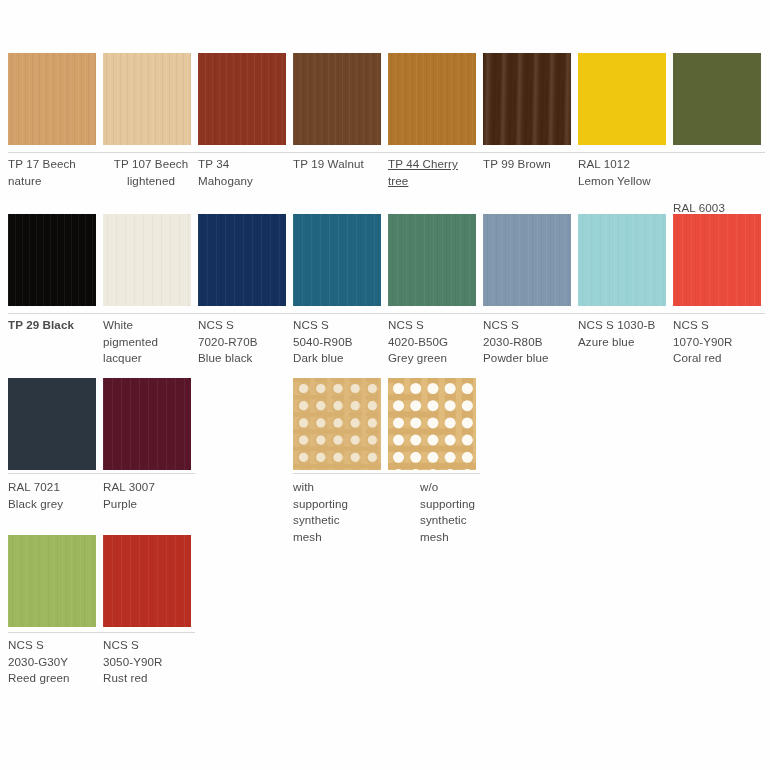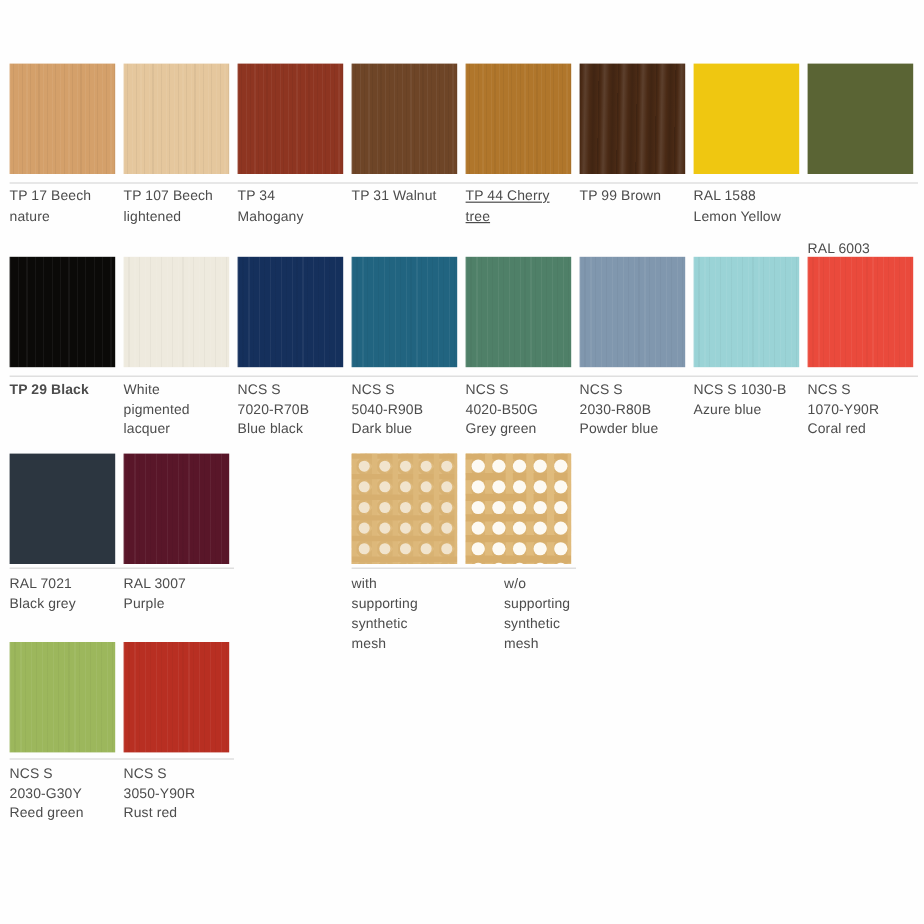--- a/index.html
+++ b/index.html
@@ -123,44 +123,44 @@
 <div id="swatch-sheet" style="background: rgb(254, 254, 254);">
     <div class="swatch-rule" style="left: 8px; width: 757px; top: 152px; background: rgb(216, 216, 216);"></div>
     <div class="swatch-cell" style="left: 8px; top: 53px;">
       <div class="swatch-chip grain" style="background: rgb(212, 160, 106);"></div>
     </div>
     <div class="swatch-label" style="left: 8px; top: 156px; color: rgb(76, 76, 76);">TP 17 Beech
 nature</div>
     <div class="swatch-cell" style="left: 103px; top: 53px;">
       <div class="swatch-chip grain" style="background: rgb(229, 199, 157);"></div>
     </div>
-    <div class="swatch-label" style="left: 103px; top: 156px; color: rgb(76, 76, 76);">TP 107 Beech
+    <div class="swatch-label" style="left: 103px; top: 156px; color: rgb(76, 76, 76); text-align: center;">TP 107 Beech
 lightened</div>
     <div class="swatch-cell" style="left: 198px; top: 53px;">
       <div class="swatch-chip grain" style="background: rgb(142, 53, 33);"></div>
     </div>
     <div class="swatch-label" style="left: 198px; top: 156px; color: rgb(76, 76, 76);">TP 34
 Mahogany</div>
     <div class="swatch-cell" style="left: 293px; top: 53px;">
       <div class="swatch-chip grain" style="background: rgb(110, 69, 39);"></div>
     </div>
-    <div class="swatch-label" style="left: 293px; top: 156px; color: rgb(76, 76, 76);">TP 31 Walnut</div>
+    <div class="swatch-label" style="left: 293px; top: 156px; color: rgb(76, 76, 76);">TP 19 Walnut</div>
     <div class="swatch-cell" style="left: 388px; top: 53px;">
       <div class="swatch-chip grain" style="background: rgb(176, 118, 43);"></div>
     </div>
     <div class="swatch-label" style="left: 388px; top: 156px; color: rgb(76, 76, 76); text-decoration: underline;">TP 44 Cherry
 tree</div>
     <div class="swatch-cell" style="left: 483px; top: 53px;">
       <div class="swatch-chip grain-strong" style="background: rgb(74, 42, 21);"></div>
     </div>
     <div class="swatch-label" style="left: 483px; top: 156px; color: rgb(76, 76, 76);">TP 99 Brown</div>
     <div class="swatch-cell" style="left: 578px; top: 53px;">
       <div class="swatch-chip flat" style="background: rgb(239, 199, 17);"></div>
     </div>
-    <div class="swatch-label" style="left: 578px; top: 156px; color: rgb(76, 76, 76);">RAL 1588
+    <div class="swatch-label" style="left: 578px; top: 156px; color: rgb(76, 76, 76);">RAL 1012
 Lemon Yellow</div>
     <div class="swatch-cell" style="left: 673px; top: 53px;">
       <div class="swatch-chip flat" style="background: rgb(90, 100, 52);"></div>
     </div>
     <div class="swatch-label" style="left: 673px; top: 156px; color: rgb(76, 76, 76); margin-top: 44px;">RAL 6003
 Olive green</div>
     <div class="swatch-rule" style="left: 8px; width: 757px; top: 313px; background: rgb(216, 216, 216);"></div>
     <div class="swatch-cell" style="left: 8px; top: 214px;">
       <div class="swatch-chip grain" style="background: rgb(11, 10, 8);"></div>
     </div>

